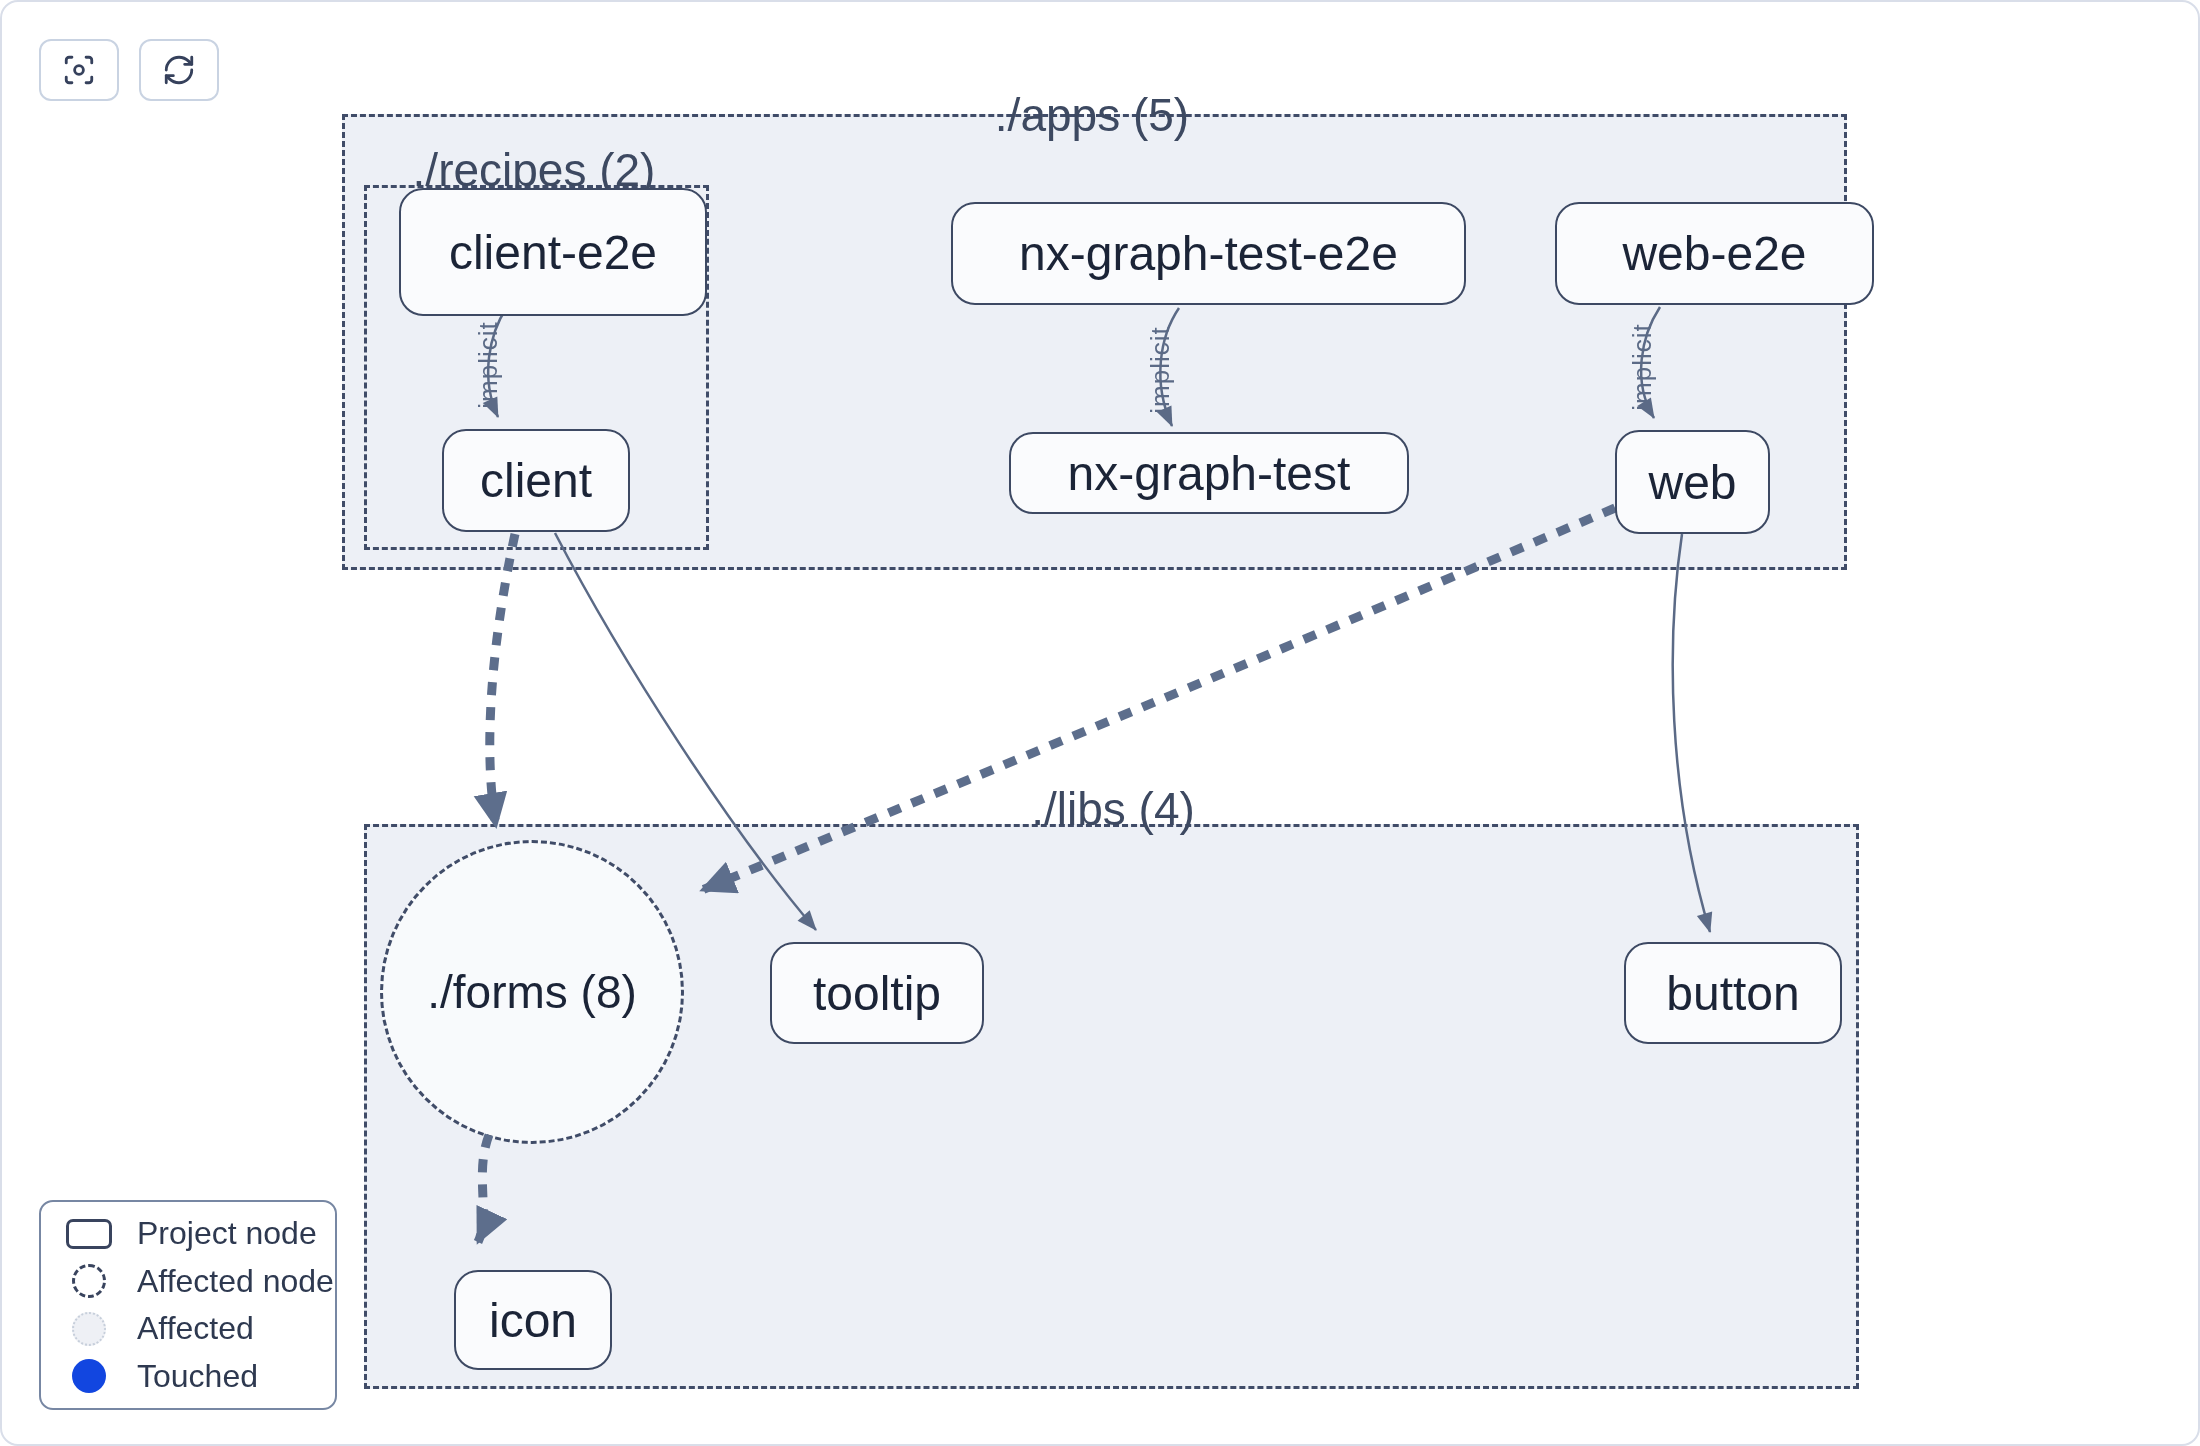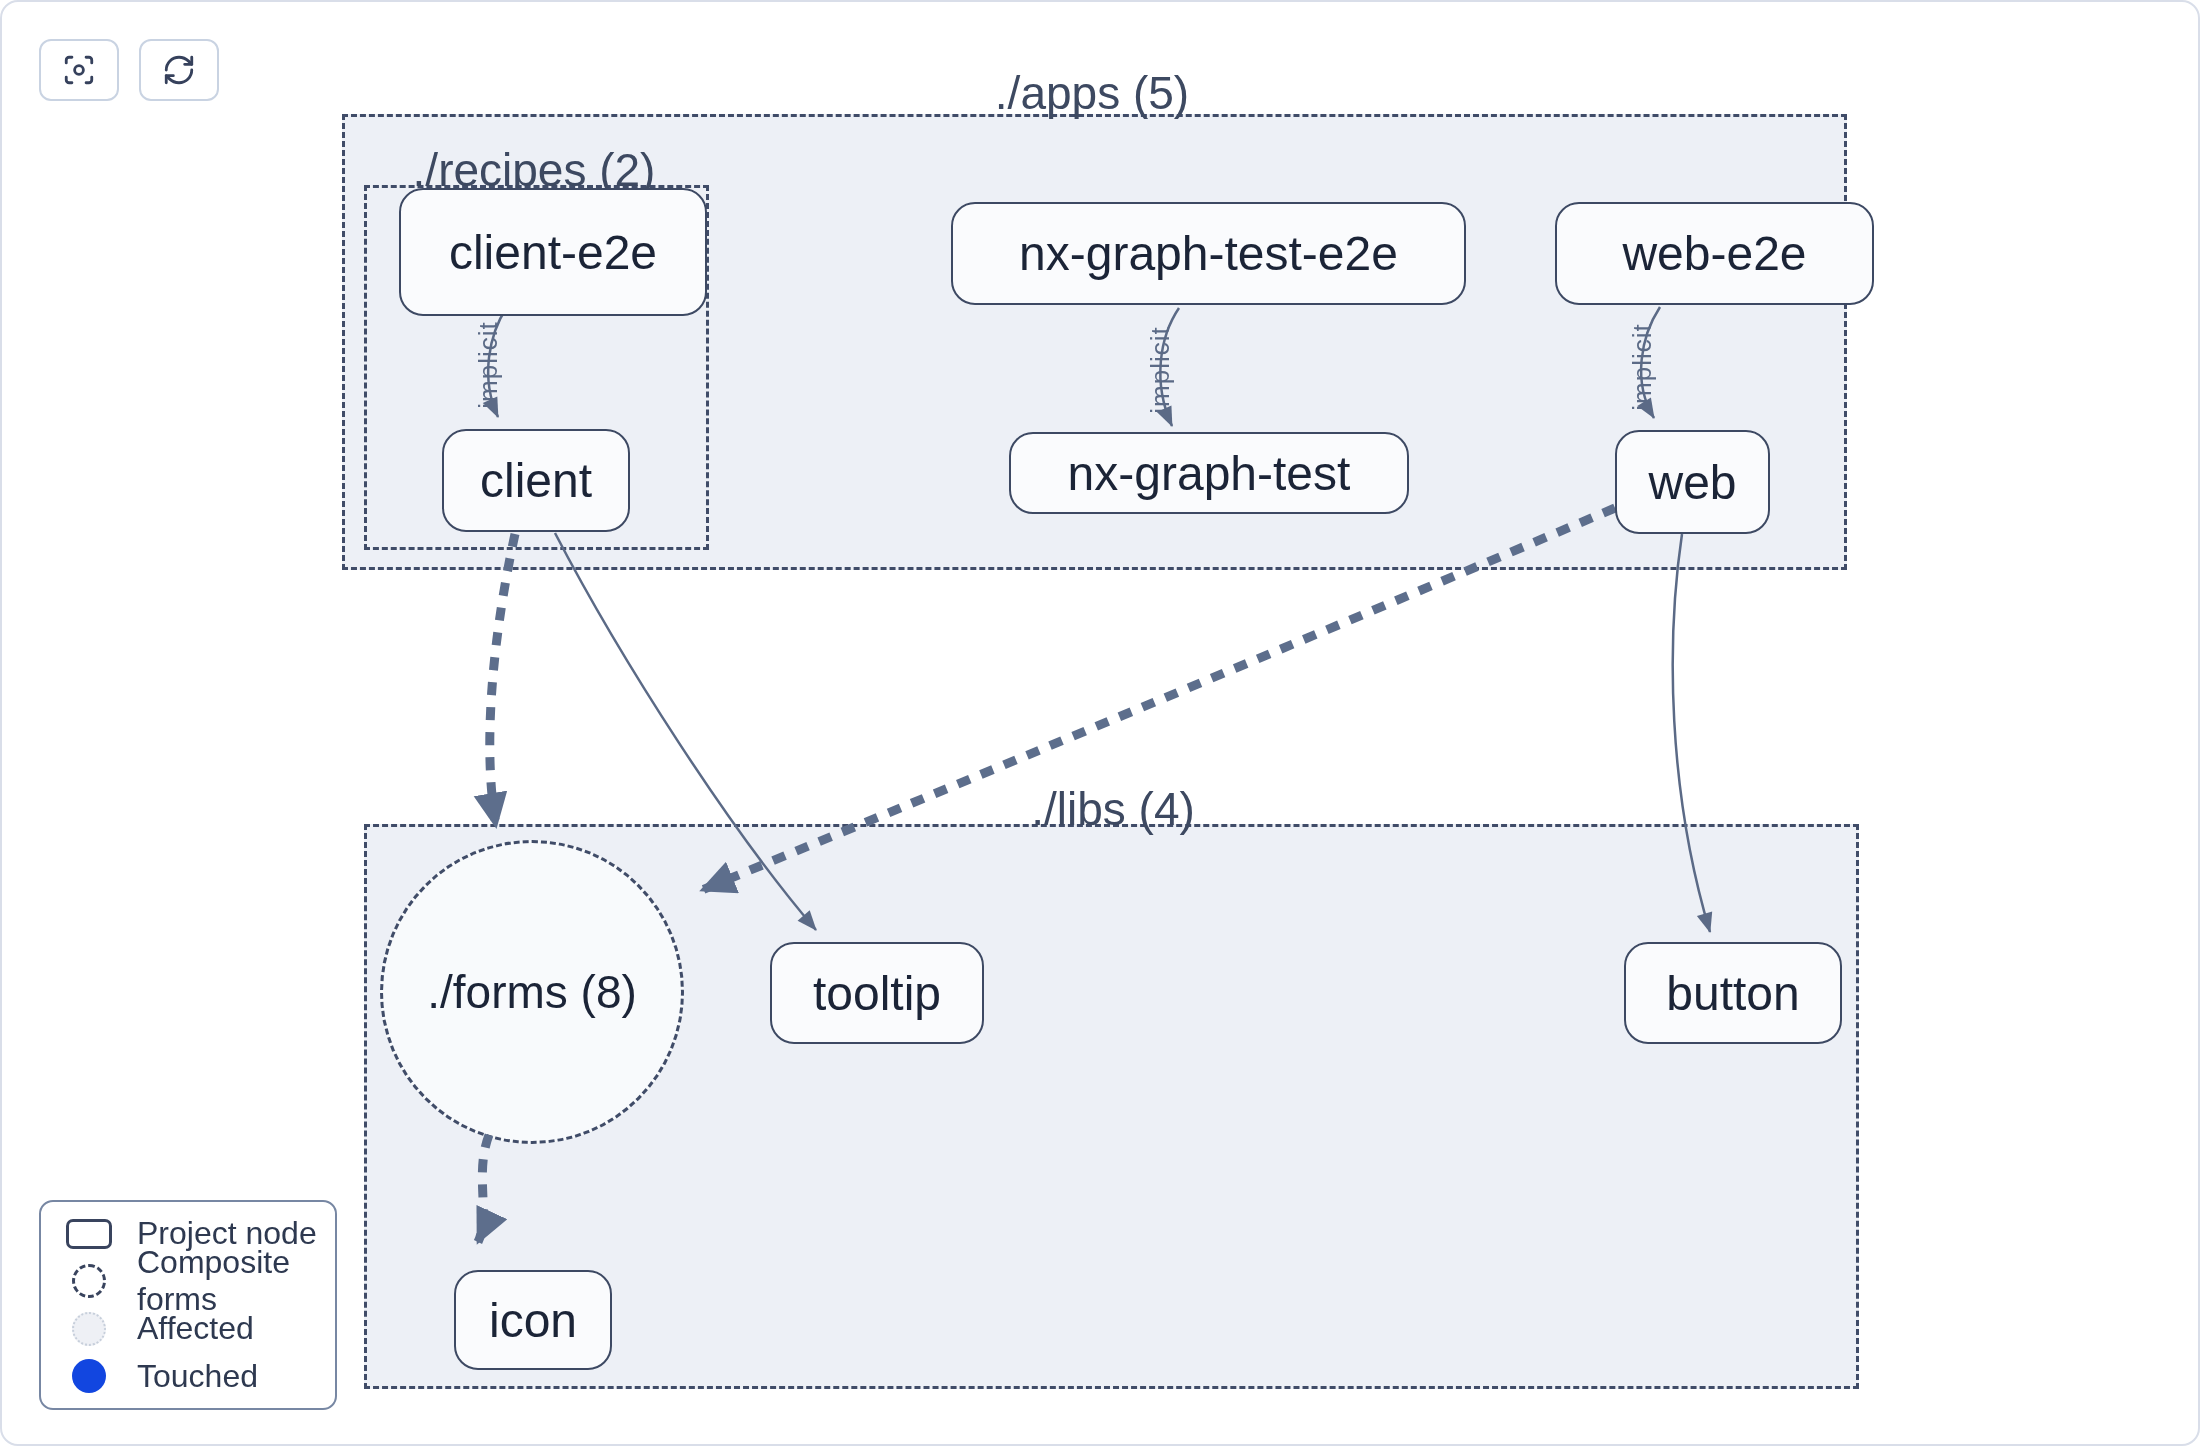--- a/index.html
+++ b/index.html
@@ -45,21 +45,21 @@
 <div class="stage">
 
   <div class="group" style="left:340px;top:112px;width:1505px;height:456px;"></div>
   <div class="group inner" style="left:362px;top:183px;width:345px;height:365px;"></div>
   <div class="group" style="left:362px;top:822px;width:1495px;height:565px;"></div>
 
   <div class="composite" style="left:378px;top:838px;width:304px;height:304px;">
     <span>./forms (8)</span>
   </div>
 
-  <div class="group-label" style="left:1090px;top:68px;">./apps (5)</div>
+  <div class="group-label" style="left:1090px;top:90px;">./apps (5)</div>
   <div class="group-label" style="left:532px;top:145px;">./recipes (2)</div>
   <div class="group-label" style="left:1111px;top:784px;">./libs (4)</div>
 
   <div class="edge-label" style="left:486px;top:363px;">implicit</div>
   <div class="edge-label" style="left:1158px;top:368px;">implicit</div>
   <div class="edge-label" style="left:1640px;top:365px;">implicit</div>
 
   <svg class="edges" width="2200" height="1446">
     <defs>
       <marker id="arrow-thin" markerUnits="userSpaceOnUse" markerWidth="24" markerHeight="20" refX="20" refY="9" orient="auto">
@@ -131,21 +131,21 @@
     <div class="legend-row">
       <div class="legend-swatch">
           <div class="sw-project"></div>
         </div>
       <div class="legend-label">Project node</div>
     </div>
     <div class="legend-row">
       <div class="legend-swatch">
           <div class="sw-composite"></div>
         </div>
-      <div class="legend-label">Composite forms</div>
+      <div class="legend-label">Affected node</div>
     </div>
     <div class="legend-row">
       <div class="legend-swatch">
           <div class="sw-affected"></div>
         </div>
       <div class="legend-label">Affected</div>
     </div>
     <div class="legend-row">
       <div class="legend-swatch">
           <div class="sw-touched"></div>

